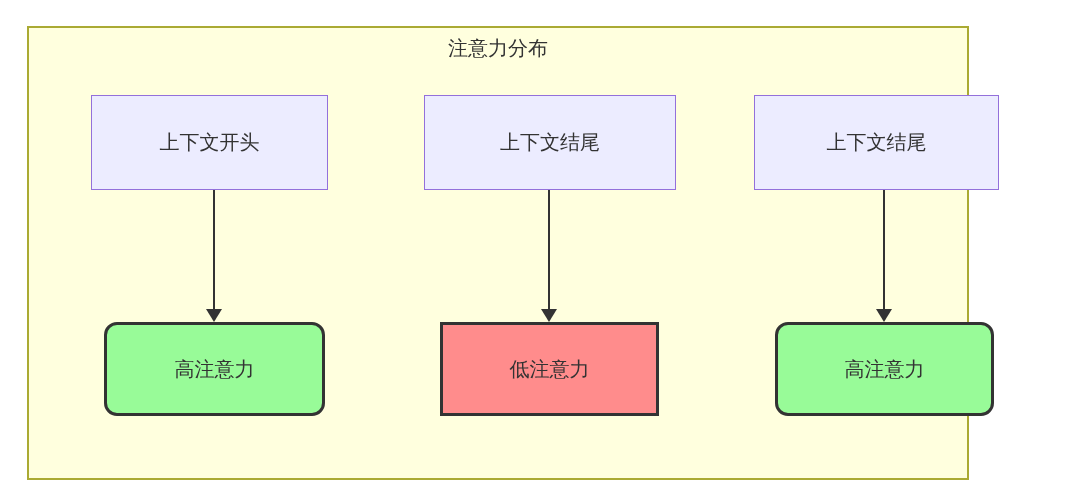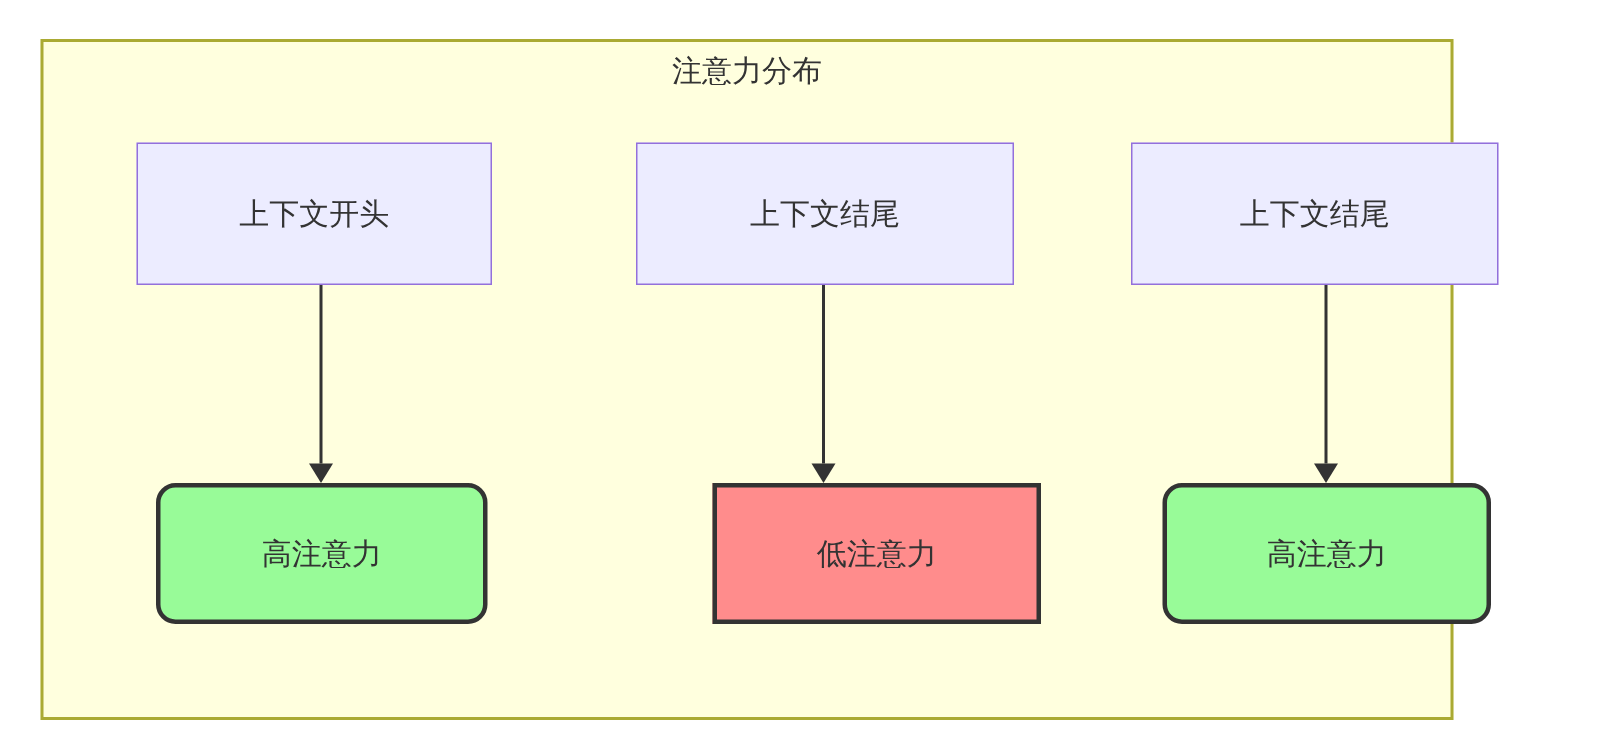--- a/index.html
+++ b/index.html
@@ -50,21 +50,21 @@
     border: 1.5px solid var(--node-border, #9370DB);
     height: 95px;
     top: 67px;
   }
   .node-result {
     border: 3px solid var(--result-border, #333333);
     height: 94px;
     top: 294px;
   }
   .node-result.high { background: var(--high-bg, #98FB98); border-radius: 13px; }
-  .node-result.low  { background: var(--low-bg, #FF8C8C); margin-left: 35px; }
+  .node-result.low  { background: var(--low-bg, #FF8C8C); }
 
   .arrow {
     position: absolute;
     top: 162px;
     height: 132px;
     width: 16px;
     display: flex;
     flex-direction: column;
     align-items: center;
   }

